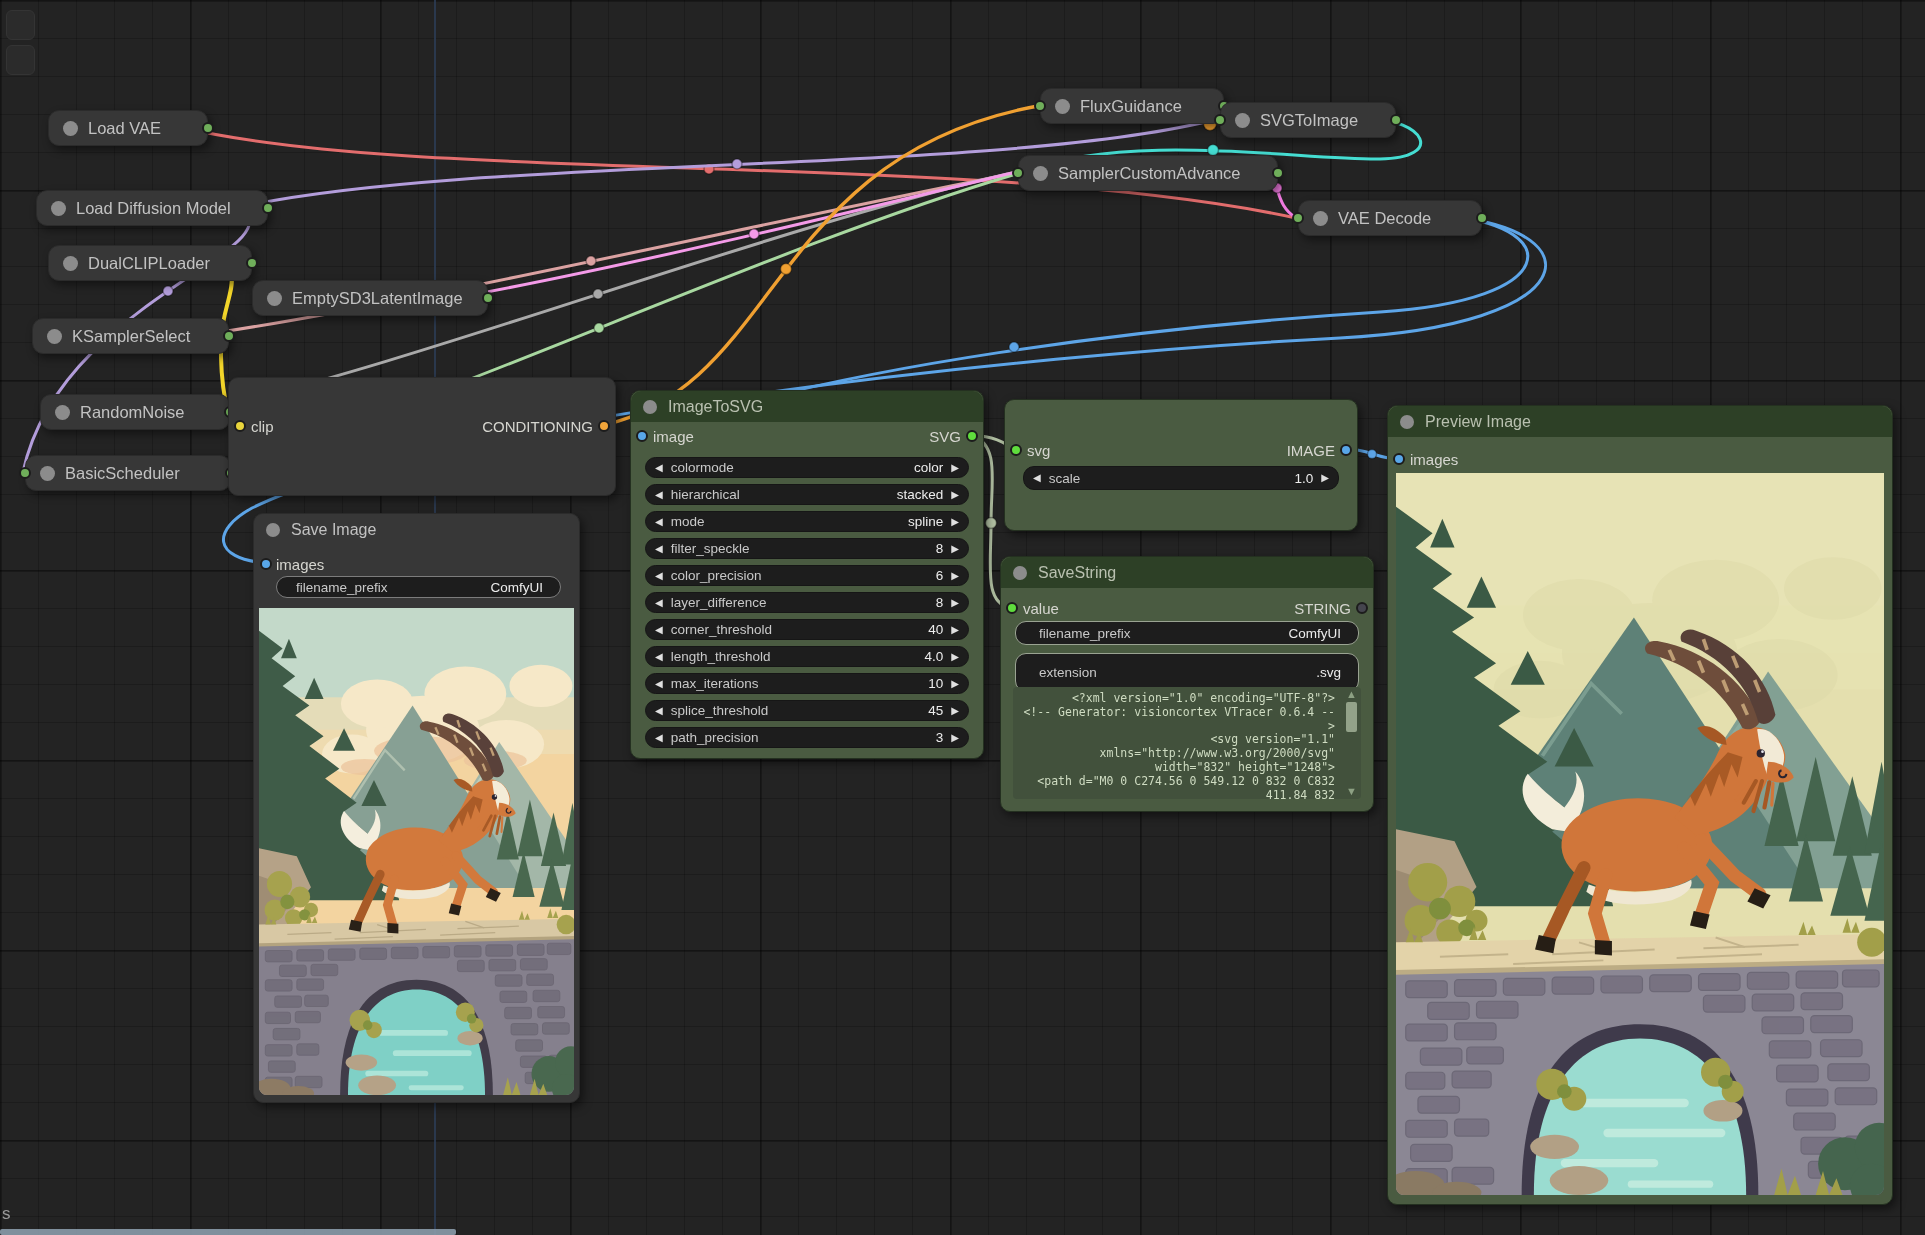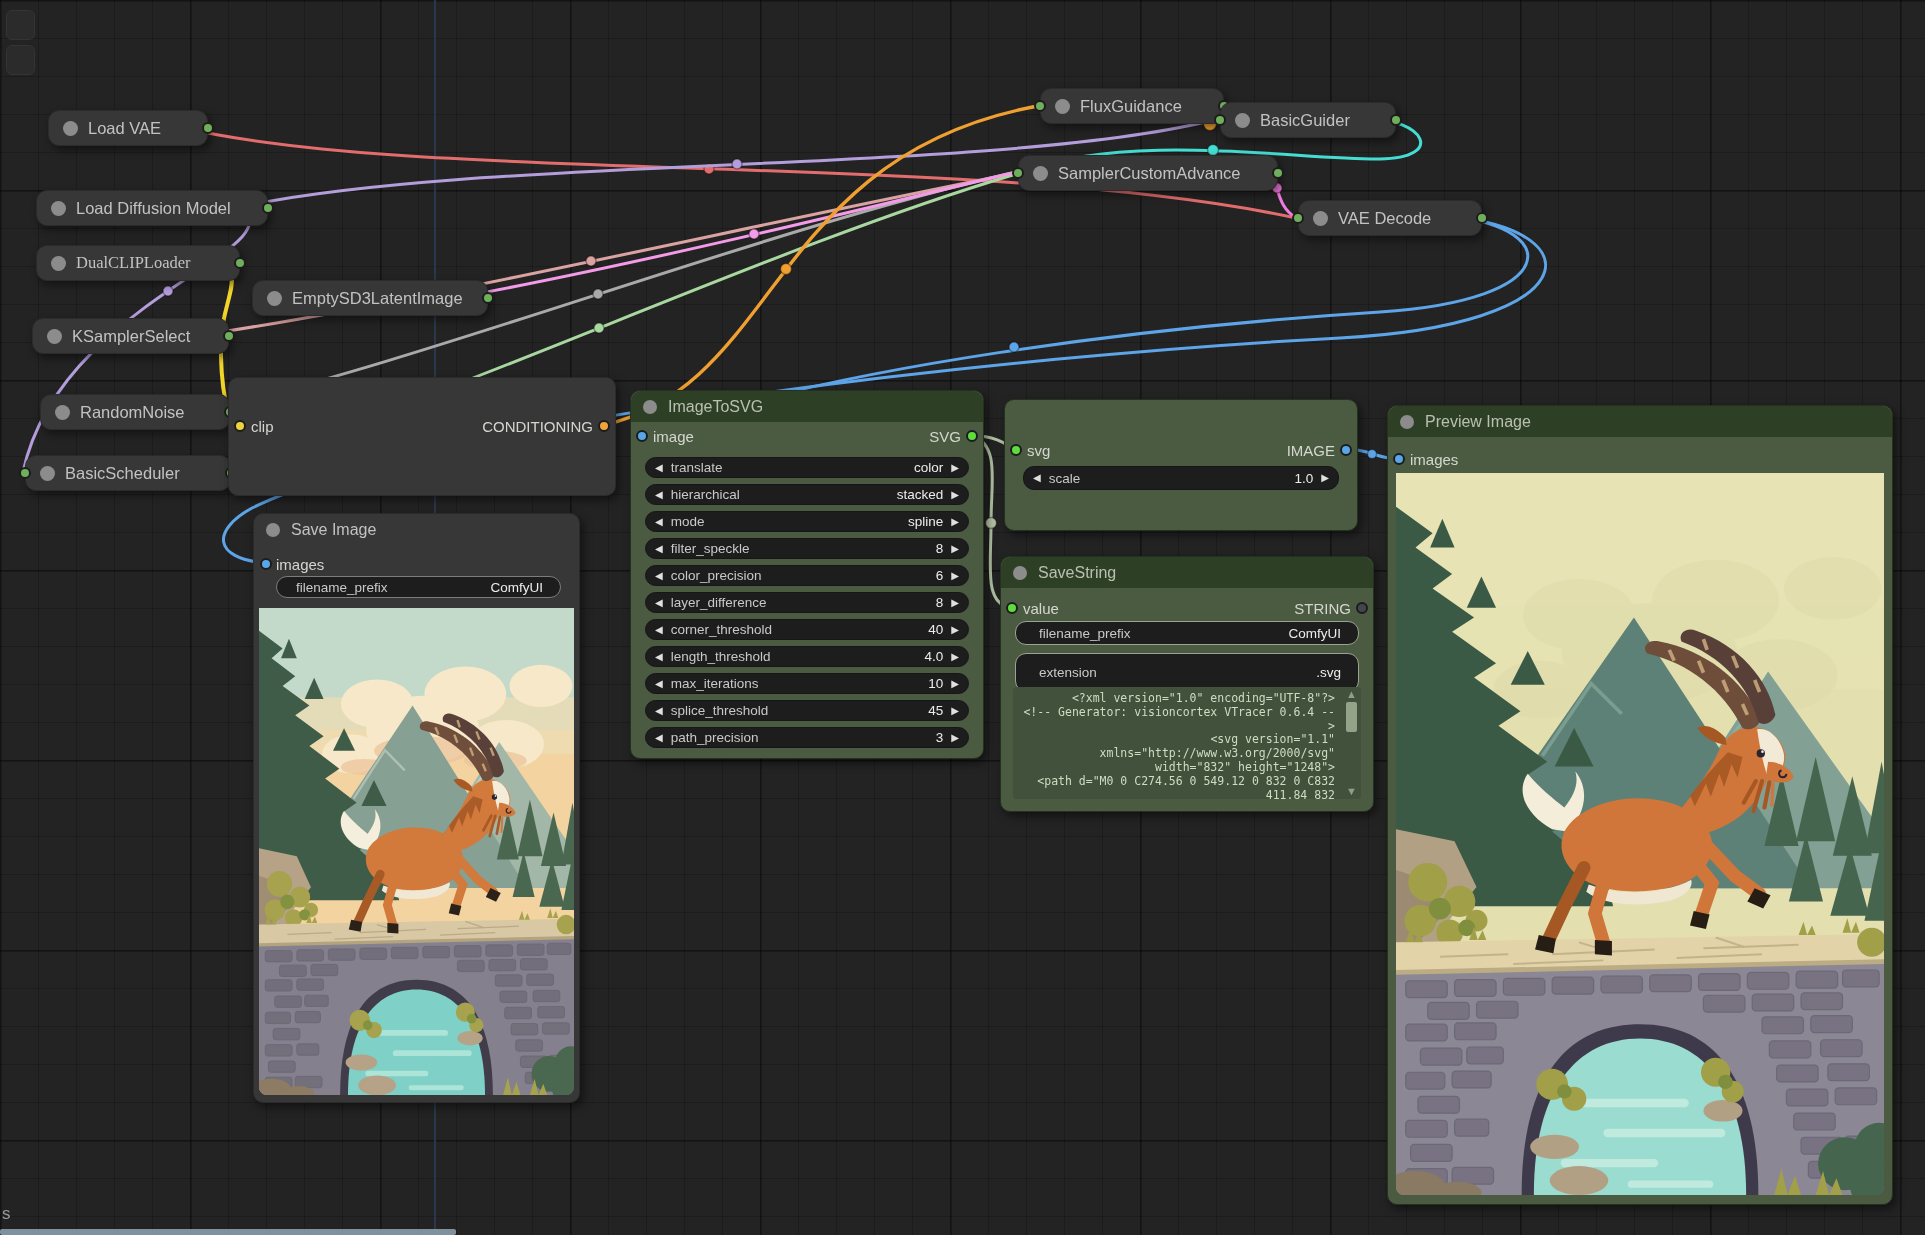--- a/index.html
+++ b/index.html
@@ -380,21 +380,21 @@
   <div class="node dark collapsed" style="left:48px;top:110px;width:130px;">
     <span class="tdot"></span>
     <span class="ctitle">Load VAE</span>
     <span class="port pr p-green"></span>
   </div>
   <div class="node dark collapsed" style="left:36px;top:190px;width:202px;">
     <span class="tdot"></span>
     <span class="ctitle">Load Diffusion Model</span>
     <span class="port pr p-green"></span>
   </div>
-  <div class="node dark collapsed" style="left:36px;top:245px;width:174px;font-family:Liberation Serif, serif;">
+  <div class="node dark collapsed" style="left:48px;top:245px;width:174px;">
     <span class="tdot"></span>
     <span class="ctitle">DualCLIPLoader</span>
     <span class="port pr p-green"></span>
   </div>
   <div class="node dark collapsed" style="left:252px;top:280px;width:206px;">
     <span class="tdot"></span>
     <span class="ctitle">EmptySD3LatentImage</span>
     <span class="port pr p-green"></span>
   </div>
   <div class="node dark collapsed" style="left:32px;top:318px;width:167px;">
@@ -415,21 +415,21 @@
   </div>
   <div class="node dark collapsed" style="left:1040px;top:88px;width:154px;">
     <span class="port pl p-green"></span>
     <span class="tdot"></span>
     <span class="ctitle">FluxGuidance</span>
     <span class="port pr p-green"></span>
   </div>
   <div class="node dark collapsed" style="left:1220px;top:102px;width:146px;">
     <span class="port pl p-green"></span>
     <span class="tdot"></span>
-    <span class="ctitle">BasicGuider</span>
+    <span class="ctitle">SVGToImage</span>
     <span class="port pr p-green"></span>
   </div>
   <div class="node dark collapsed" style="left:1018px;top:155px;width:230px;">
     <span class="port pl p-green"></span>
     <span class="tdot"></span>
     <span class="ctitle">SamplerCustomAdvance</span>
     <span class="port pr p-green"></span>
   </div>
   <div class="node dark collapsed" style="left:1298px;top:200px;width:154px;">
     <span class="port pl p-green"></span>
@@ -473,21 +473,21 @@
       <span class="title">ImageToSVG</span>
     </div>
     <div class="iorow" style="top:34px;">
       <span class="p-abs p-blue" style="left:5px;top:5px;"></span>
       <span class="inlabel">image</span>
       <span class="outlabel">SVG</span>
       <span class="p-abs p-bgreen" style="right:5px;top:5px;"></span>
     </div>
     <div class="pill" style="left:14px;right:14px;top:66px;">
       <span class="arrL">◀</span>
-      <span class="wname">translate</span>
+      <span class="wname">colormode</span>
       <span class="wval">color</span>
       <span class="arrR">▶</span>
     </div>
     <div class="pill" style="left:14px;right:14px;top:93px;">
       <span class="arrL">◀</span>
       <span class="wname">hierarchical</span>
       <span class="wval">stacked</span>
       <span class="arrR">▶</span>
     </div>
     <div class="pill" style="left:14px;right:14px;top:120px;">

